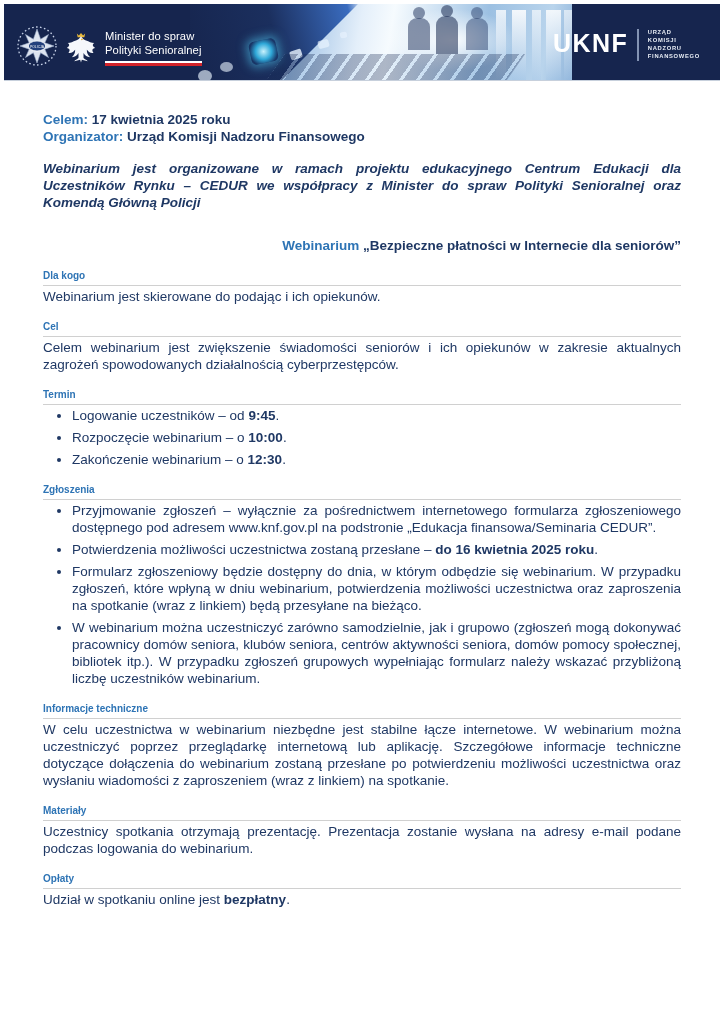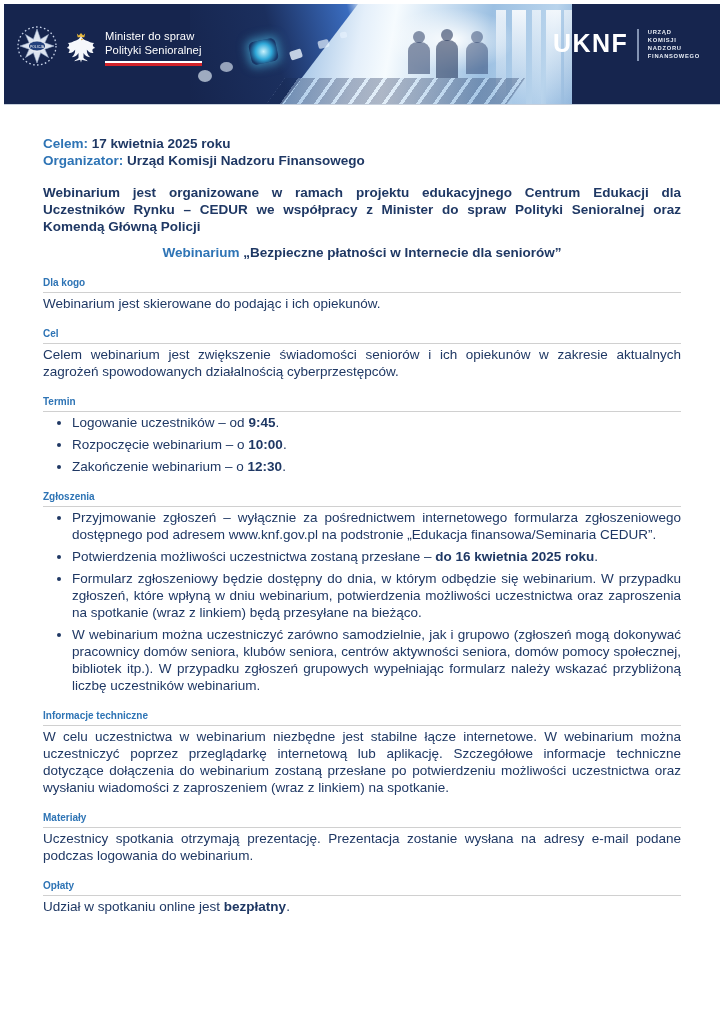--- a/index.html
+++ b/index.html
@@ -1,21 +1,21 @@
 <!DOCTYPE html>
 <html lang="pl"><head>
 <meta charset="utf-8">
 <style>
   html,body{margin:0;padding:0;}
   body{width:724px;height:1024px;background:#ffffff;overflow:hidden;
        font-family:"Liberation Sans","DejaVu Sans",sans-serif;}
   .page{position:relative;width:724px;height:1024px;background:#fff;}
 
   
-  .hero{position:relative;height:100px;margin:4px 4px 0;background:#16254E;overflow:hidden;
+  .hero{position:relative;height:76px;margin:4px 4px 0;background:#16254E;overflow:hidden;
         box-shadow:0 1px 0 rgba(175,188,205,.7);}
   .hero-art{position:absolute;top:0;bottom:0;left:186px;width:382px;
         background:linear-gradient(100deg,#1d3566 0%,#35598f 10%,#9dc0e4 28%,#e4effa 44%,
                    #f6fbfe 52%,#cfe2f3 63%,#9cc0e2 76%,#b9d4ec 92%,#8fb4da 100%);}
   .art-screen{position:absolute;left:0;top:0;width:172px;height:100%;
         background:linear-gradient(75deg,#16254E 0%,#1b2f5e 50%,#3a6cbf 92%,rgba(58,108,191,0) 100%);
         clip-path:polygon(0 0,168px 0,92px 100%,0 100%);}
   .art-glow{position:absolute;left:196px;top:4px;width:130px;height:64px;
         background:radial-gradient(ellipse,rgba(255,255,255,.95),rgba(255,255,255,0) 70%);}
   .art-cam{position:absolute;left:60px;top:36px;width:27px;height:23px;border-radius:5px;transform:rotate(-12deg);
@@ -53,22 +53,22 @@
   .uknf{position:absolute;right:20px;top:25px;display:flex;gap:9px;}
   .uknf-acronym{font-size:25px;font-weight:bold;color:#ffffff;letter-spacing:1.5px;}
   .uknf-sep{width:1.5px;height:32px;background:#97a7c6;opacity:.85;}
   .uknf-full{display:flex;flex-direction:column;gap:2px;font-size:5.8px;font-weight:bold;
         color:#e8edf5;letter-spacing:.7px;}
 
   
   .main{padding:31px 43px 0;color:#1F3864;font-size:13.5px;line-height:17px;}
   .p{margin:0;text-align:justify;}
   .meta{text-align:left;}
-  .intro{margin-top:15px;font-weight:bold;}
-  .title-line{margin-top:9px;text-align:center;font-weight:bold;}
+  .intro{margin-top:15px;font-weight:bold;font-style:italic;}
+  .title-line{margin-top:26px;text-align:right;font-weight:bold;}
   .sec-h{margin:13px 0 0;font-size:10px;line-height:17px;font-weight:bold;color:#2E74B5;
         border-bottom:1px solid #d0d0d0;padding-bottom:1px;}
   .sec .p{margin-top:2px;}
   .list{margin:2px 0 0;padding-left:29px;}
   .list li{margin-bottom:5px;text-align:justify;}
   .list li:last-child{margin-bottom:0;}
   .b{font-weight:bold;}
   .accent{color:#2E74B5;}
   a.link{color:#0563C1;text-decoration:underline;cursor:pointer;}
 </style>

